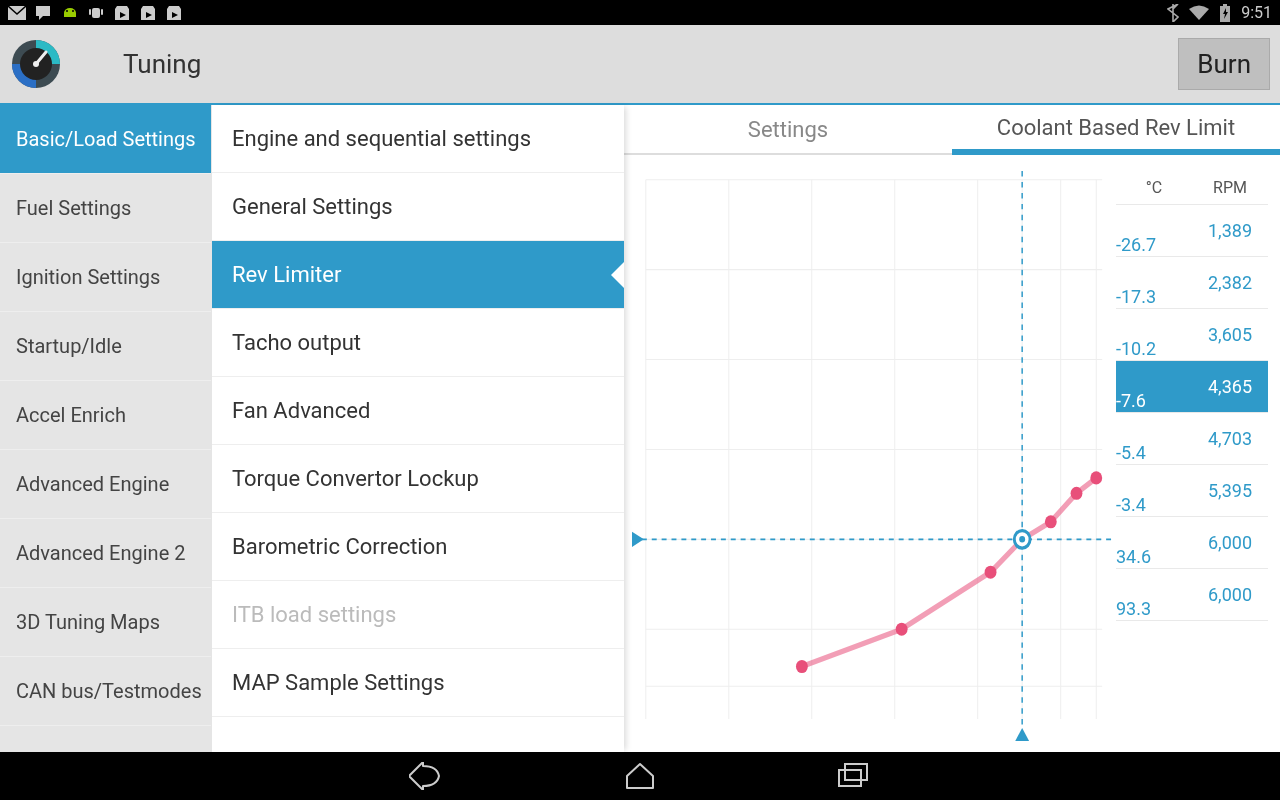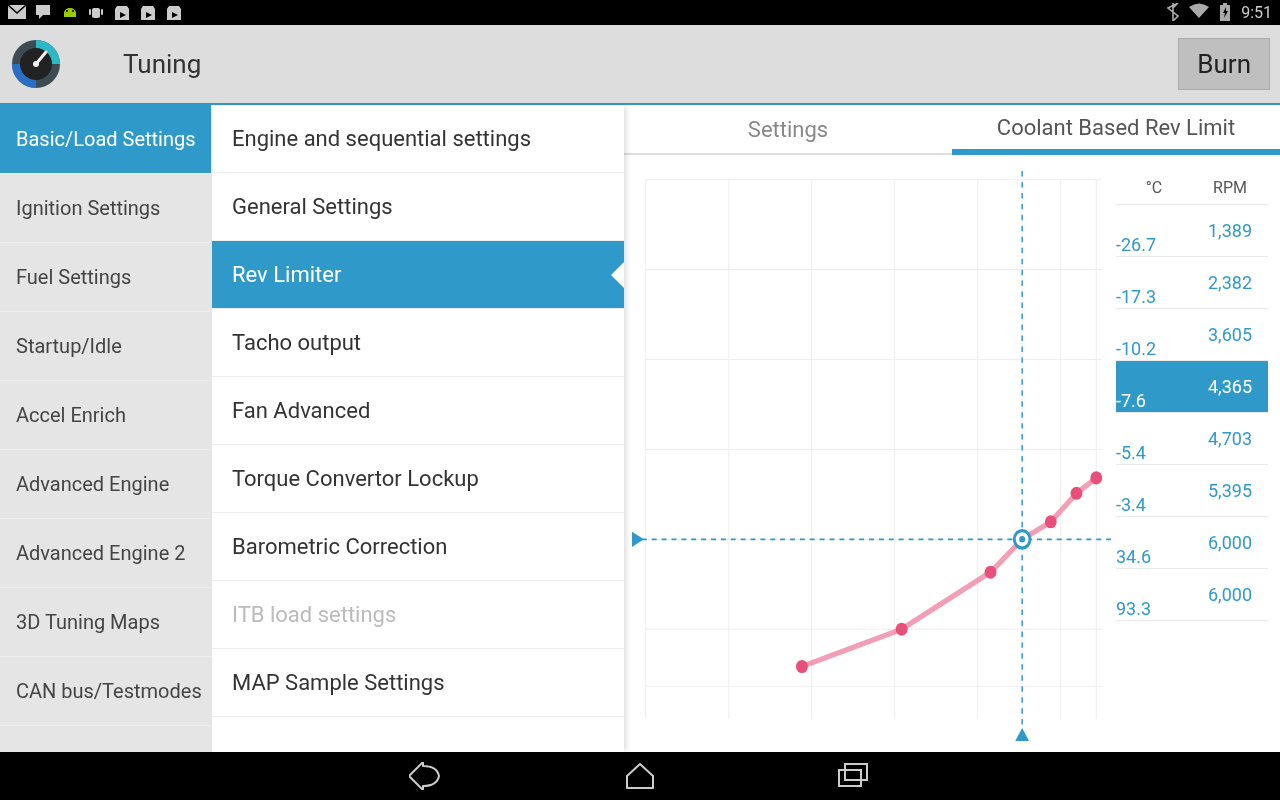--- a/index.html
+++ b/index.html
@@ -1,21 +1,21 @@
 <!DOCTYPE html>
 <html><head>
 <meta charset="utf-8">
 <style>
   * { margin:0; padding:0; box-sizing:border-box; font-family:"Roboto","Helvetica Neue",Arial,sans-serif; -webkit-font-smoothing:antialiased; }
   html,body { width:1280px; height:800px; overflow:hidden; background:#000; }
   .screen { width:1280px; height:800px; display:flex; flex-direction:column; background:#fff; }
 
   
   .status-bar { height:25px; background:#000; color:#ccc; display:flex; align-items:center; justify-content:space-between; padding:0 8px; font-size:14px; }
-  .status-left, .status-right { display:flex; align-items:flex-start; gap:10px; }
+  .status-left, .status-right { display:flex; align-items:center; gap:10px; }
   .status-left svg, .status-right svg { display:block; }
 
   
   .action-bar { height:80px; background:#dddddd; display:flex; align-items:center; padding:0 10px; border-bottom:2px solid #2f9ac9;gap:47px; }
   .app-icon { width:52px; height:52px; margin-right:14px; }
   .app-title { font-size:26px; color:#333; flex:1; }
   .burn-btn { background:#bfbfbf; border:1px solid #aaa; color:#222; font-size:26px; padding:10px 18px; cursor:pointer; }
 
   
   .body { flex:1; display:flex; min-height:0; }
@@ -129,22 +129,22 @@
       </svg>
     </span>
     <div class="app-title">Tuning</div>
     <button class="burn-btn">Burn</button>
   </div>
 
   <div class="body">
 
     <div class="cat-list" id="cat-list">
         <div class="cat-item active">Basic/Load Settings</div>
+        <div class="cat-item">Fuel Settings</div>
         <div class="cat-item">Ignition Settings</div>
-        <div class="cat-item">Fuel Settings</div>
         <div class="cat-item">Startup/Idle</div>
         <div class="cat-item">Accel Enrich</div>
         <div class="cat-item">Advanced Engine</div>
         <div class="cat-item">Advanced Engine 2</div>
         <div class="cat-item">3D Tuning Maps</div>
         <div class="cat-item">CAN bus/Testmodes</div>
       </div>
 
     <div class="sub-list" id="sub-list">
         <div class="sub-item">Engine and sequential settings</div>

